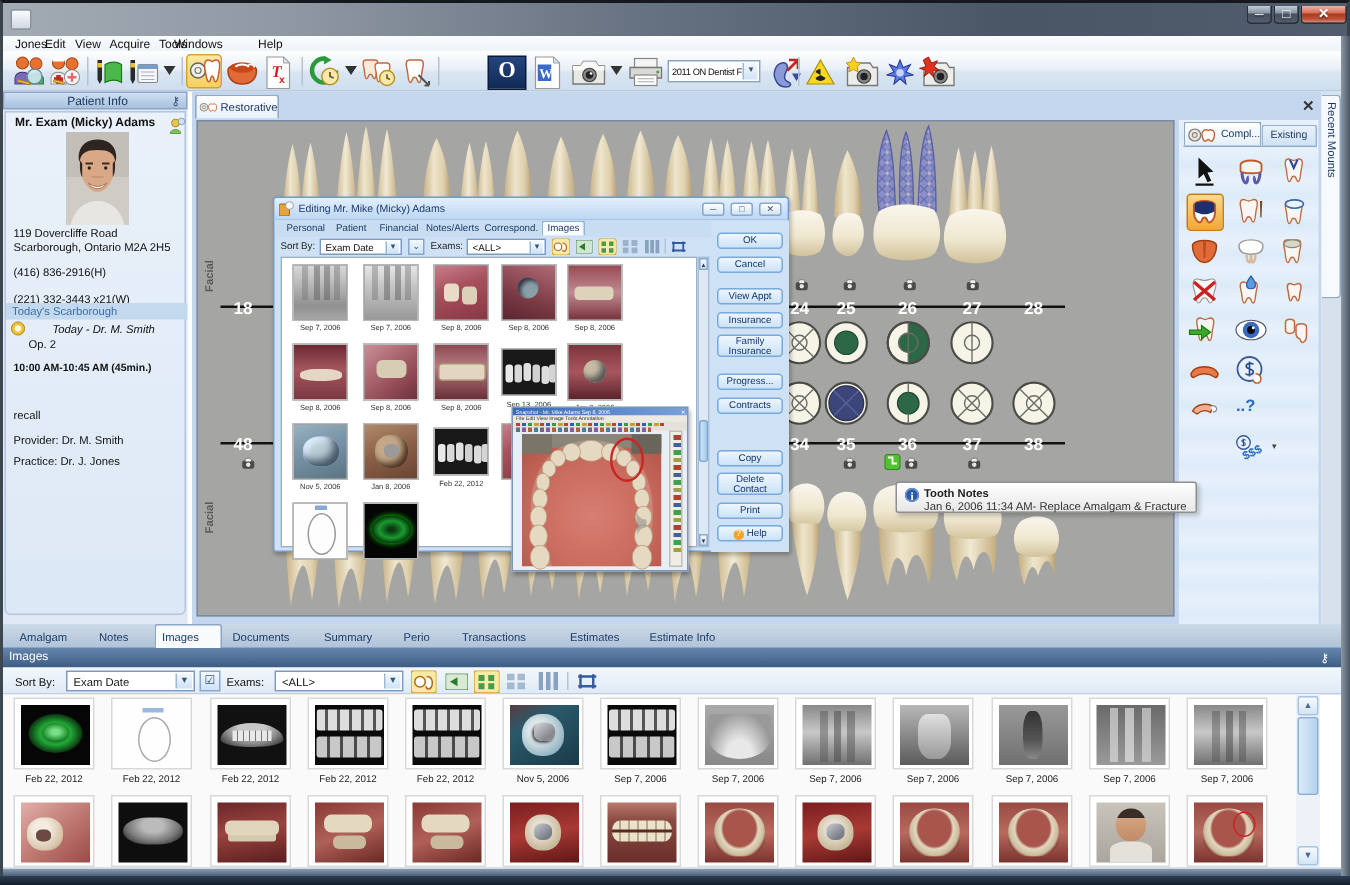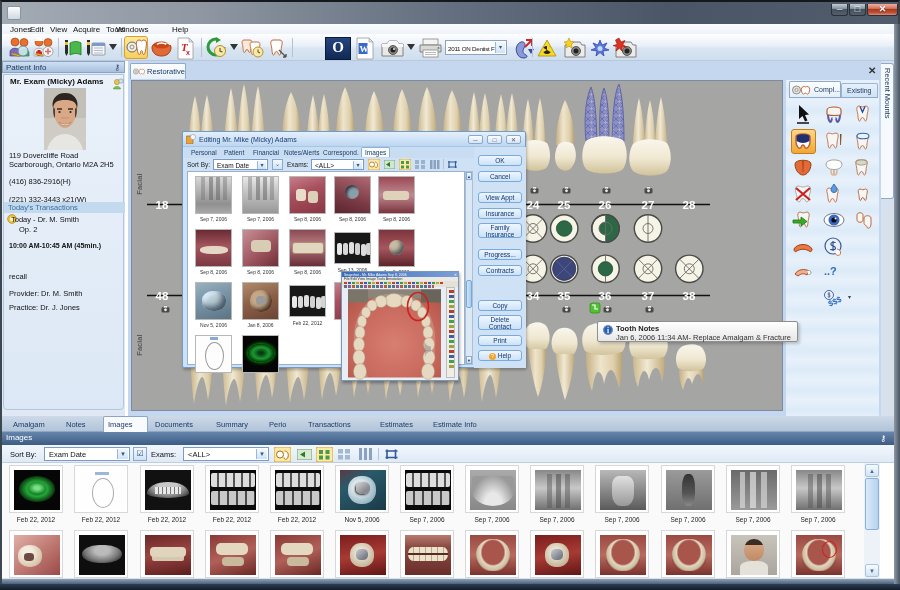--- a/index.html
+++ b/index.html
@@ -22,21 +22,21 @@
   #menubar { left:2px; top:24px; width:896px; height:10px; background:linear-gradient(180deg,#fafcfe,#eef3f8); }
   #menubar span { position:absolute; top:1px; font-size:8px; color:#111; }
   
   #toolbar { left:2px; top:34px; width:896px; height:27px;
     background:linear-gradient(180deg,#fefeff 0%,#e9f0f8 45%,#d9e5f2 55%,#cfdeee 100%);
     border-bottom:1px solid #b9c8da; }
   .tsep { position:absolute; top:4px; width:1px; height:19px; background:#b4c2d2; }
   .tbi { position:absolute; top:3px; }
   
   #patient { left:2px; top:61px; width:123px; height:355px; background:#dfe8f4; }
-  #pathead { left:0; top:0; width:123px; height:12px; background:linear-gradient(180deg,#cfdff2,#a7c1de); border:1px solid #8aa5c4; font-size:8px; color:#17365e; padding:1px 0 0 3px; }
+  #pathead { left:0; top:0; width:123px; height:12px; background:linear-gradient(180deg,#cfdff2,#a7c1de); border:1px solid #8aa5c4; font-size:8px; color:#17365e; padding:1px 0 0 3px;text-align:center; }
   #patbody { left:1px; top:13px; width:121px; height:336px; background:linear-gradient(180deg,#eaf1fa,#dce8f5); border:1px solid #b4c6dc; border-radius:0 0 4px 4px; }
   #patbody div { position:absolute; font-size:7.5px; color:#111; }
   
   #chartwrap { left:128px; top:61px; width:753px; height:355px; background:#c4d7ee; }
   #resttab { left:2px; top:2px; width:56px; height:16px; background:linear-gradient(180deg,#fdfefe,#e8f0f9); border:1px solid #8fa9c9; border-bottom:none; border-radius:2px 2px 0 0; font-size:7.5px; color:#1a3a66; padding:3px 0 0 16px; }
   #chartx { left:740px; top:4px; font-size:10px; color:#333; font-weight:bold; }
   #chart { left:3px; top:19px; width:652px; height:331px; background:#a5a5a3; border:1px solid #7a8ca4; }
   
   #toolbox { left:658px; top:19px; width:93px; height:336px; background:repeating-linear-gradient(180deg,#e8f1fb 0px,#dcebf8 10px,#e8f1fb 20px); }
   .tbx { position:absolute; width:25px; height:25px; }
@@ -341,26 +341,26 @@
         <circle cx="15.5" cy="24" r="1.1" fill="#2a1f1a"></circle>
           <circle cx="26.5" cy="24" r="1.1" fill="#2a1f1a"></circle>
         <path d="M15 34 C18 37 24 37 27 34 C25 39 17 39 15 34Z" fill="#fff" stroke="#9a6a50" stroke-width=".6"></path>
         <path d="M17 30 L25 30" stroke="#b98a68" stroke-width=".7"></path>
       </svg>
       <div style="left:5px;top:76px;">119 Dovercliffe Road</div>
       <div style="left:5px;top:85px;">Scarborough, Ontario M2A 2H5</div>
       <div style="left:5px;top:102px;">(416) 836-2916(H)</div>
       <div style="left:5px;top:120px;">(221) 332-3443 x21(W)</div>
       <div style="left:0px;top:127px;width:121px;height:11px;background:#c3d9ee;"></div>
-      <div style="left:4px;top:128px;color:#3a6ea5;font-size:7.5px;">Today's Transactions</div>
+      <div style="left:4px;top:128px;color:#3a6ea5;font-size:7.5px;">Today's Scarborough</div>
       <svg style="position:absolute;left:3px;top:139px" width="10" height="10" viewBox="0 0 10 10">
           <circle cx="5" cy="5" r="4.4" fill="#f0c030" stroke="#a88010" stroke-width=".6"></circle>
           <circle cx="5" cy="5" r="2.2" fill="#fdf6e0"></circle>
         </svg>
-      <div style="left:7px;top:140px;">Today - Dr. M. Smith</div>
+      <div style="left:31px;top:140px;font-style:italic;">Today - Dr. M. Smith</div>
       <div style="left:15px;top:150px;">Op. 2</div>
       <div style="left:5px;top:167px;font-weight:bold;font-size:7px;">10:00 AM-10:45 AM (45min.)</div>
       <div style="left:5px;top:197px;">recall</div>
       <div style="left:5px;top:214px;">Provider: Dr. M. Smith</div>
       <div style="left:5px;top:228px;">Practice: Dr. J. Jones</div>
     </div>
   </div>
   <div class="abs" id="chartwrap">
     <div class="abs" id="resttab"><svg style="position:absolute;left:2px;top:3px" width="13" height="9" viewBox="0 0 20 10">
           <circle cx="4.5" cy="5" r="4" fill="#e8e4da" stroke="#777" stroke-width="0.8"></circle>

